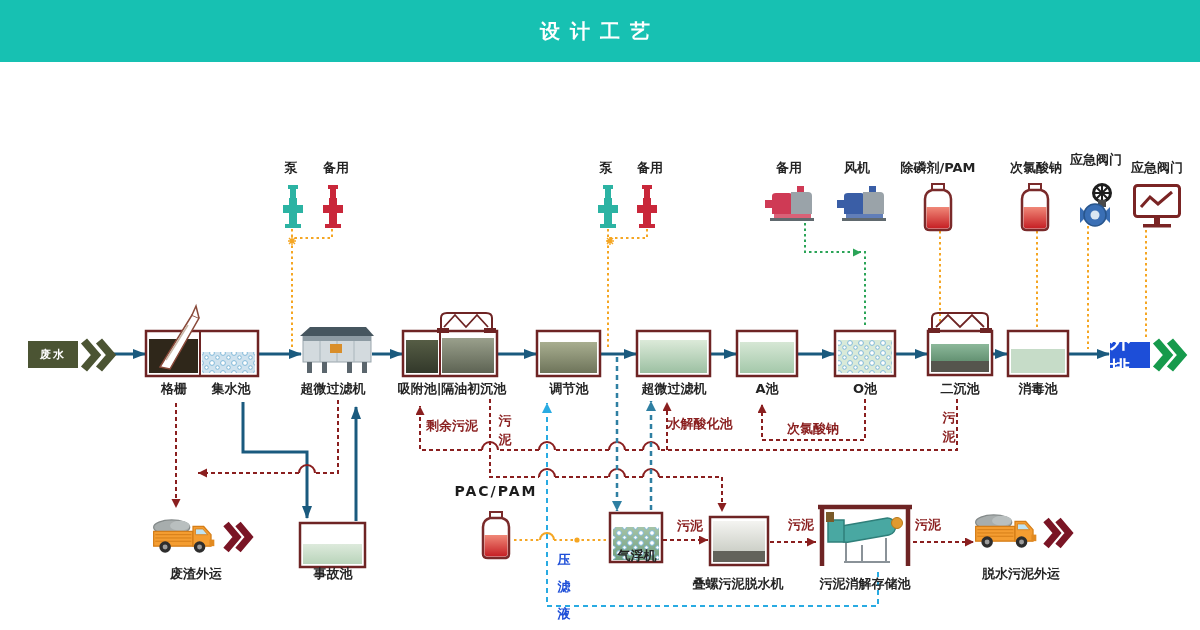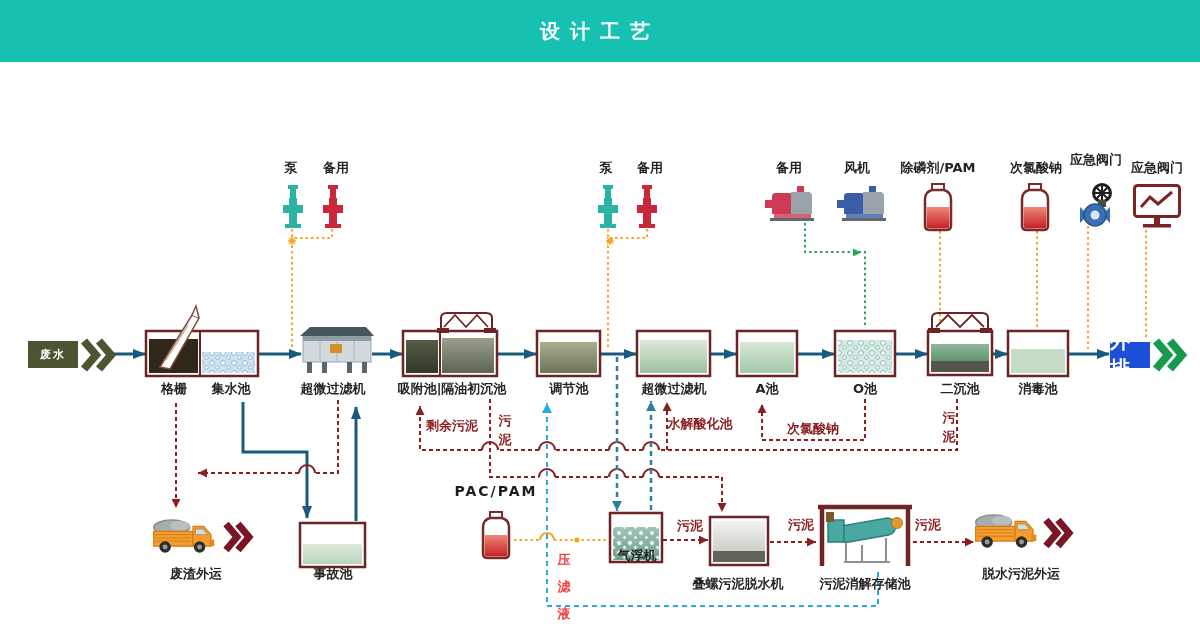--- a/index.html
+++ b/index.html
@@ -6,21 +6,21 @@
   #canvas{position:relative;width:1200px;height:630px;background:#ffffff;overflow:hidden;
           font-family:"DejaVu Sans",sans-serif;}
   #topbar{position:absolute;left:0;top:0;width:1200px;height:62px;background:#17c1b2;
           display:flex;align-items:center;justify-content:center;}
   #topbar h1{margin:0;color:#fff;font-size:20px;font-weight:bold;letter-spacing:10px;}
   svg.art{position:absolute;left:0;top:0;}
   .lb{position:absolute;font-size:13px;font-weight:bold;color:#242424;white-space:nowrap;
       transform:translateX(-50%);line-height:15px;}
   .lb.red{color:#8a1f1f;}
   .lb.v{transform:none;width:16px;white-space:normal;text-align:center;line-height:19px;}
-  .lb.vb{color:#ef4444;line-height:27px;}
+  .lb.vb{color:#1d4ed8;line-height:27px;}
   .lb.big{font-size:14px;letter-spacing:2px;color:#1c1c1c;}
   .tag{position:absolute;display:flex;align-items:center;justify-content:center;
        color:#fff;font-weight:bold;}
   #inflow-tag{left:28px;top:341px;width:50px;height:27px;background:#4b5433;font-size:11px;letter-spacing:2px;}
   #outflow-tag{left:1110px;top:342px;width:40px;height:26px;background:#1d4ed8;font-size:20px;letter-spacing:1px;}
 </style>
 </head>
 <body>
 
 <div id="canvas">

